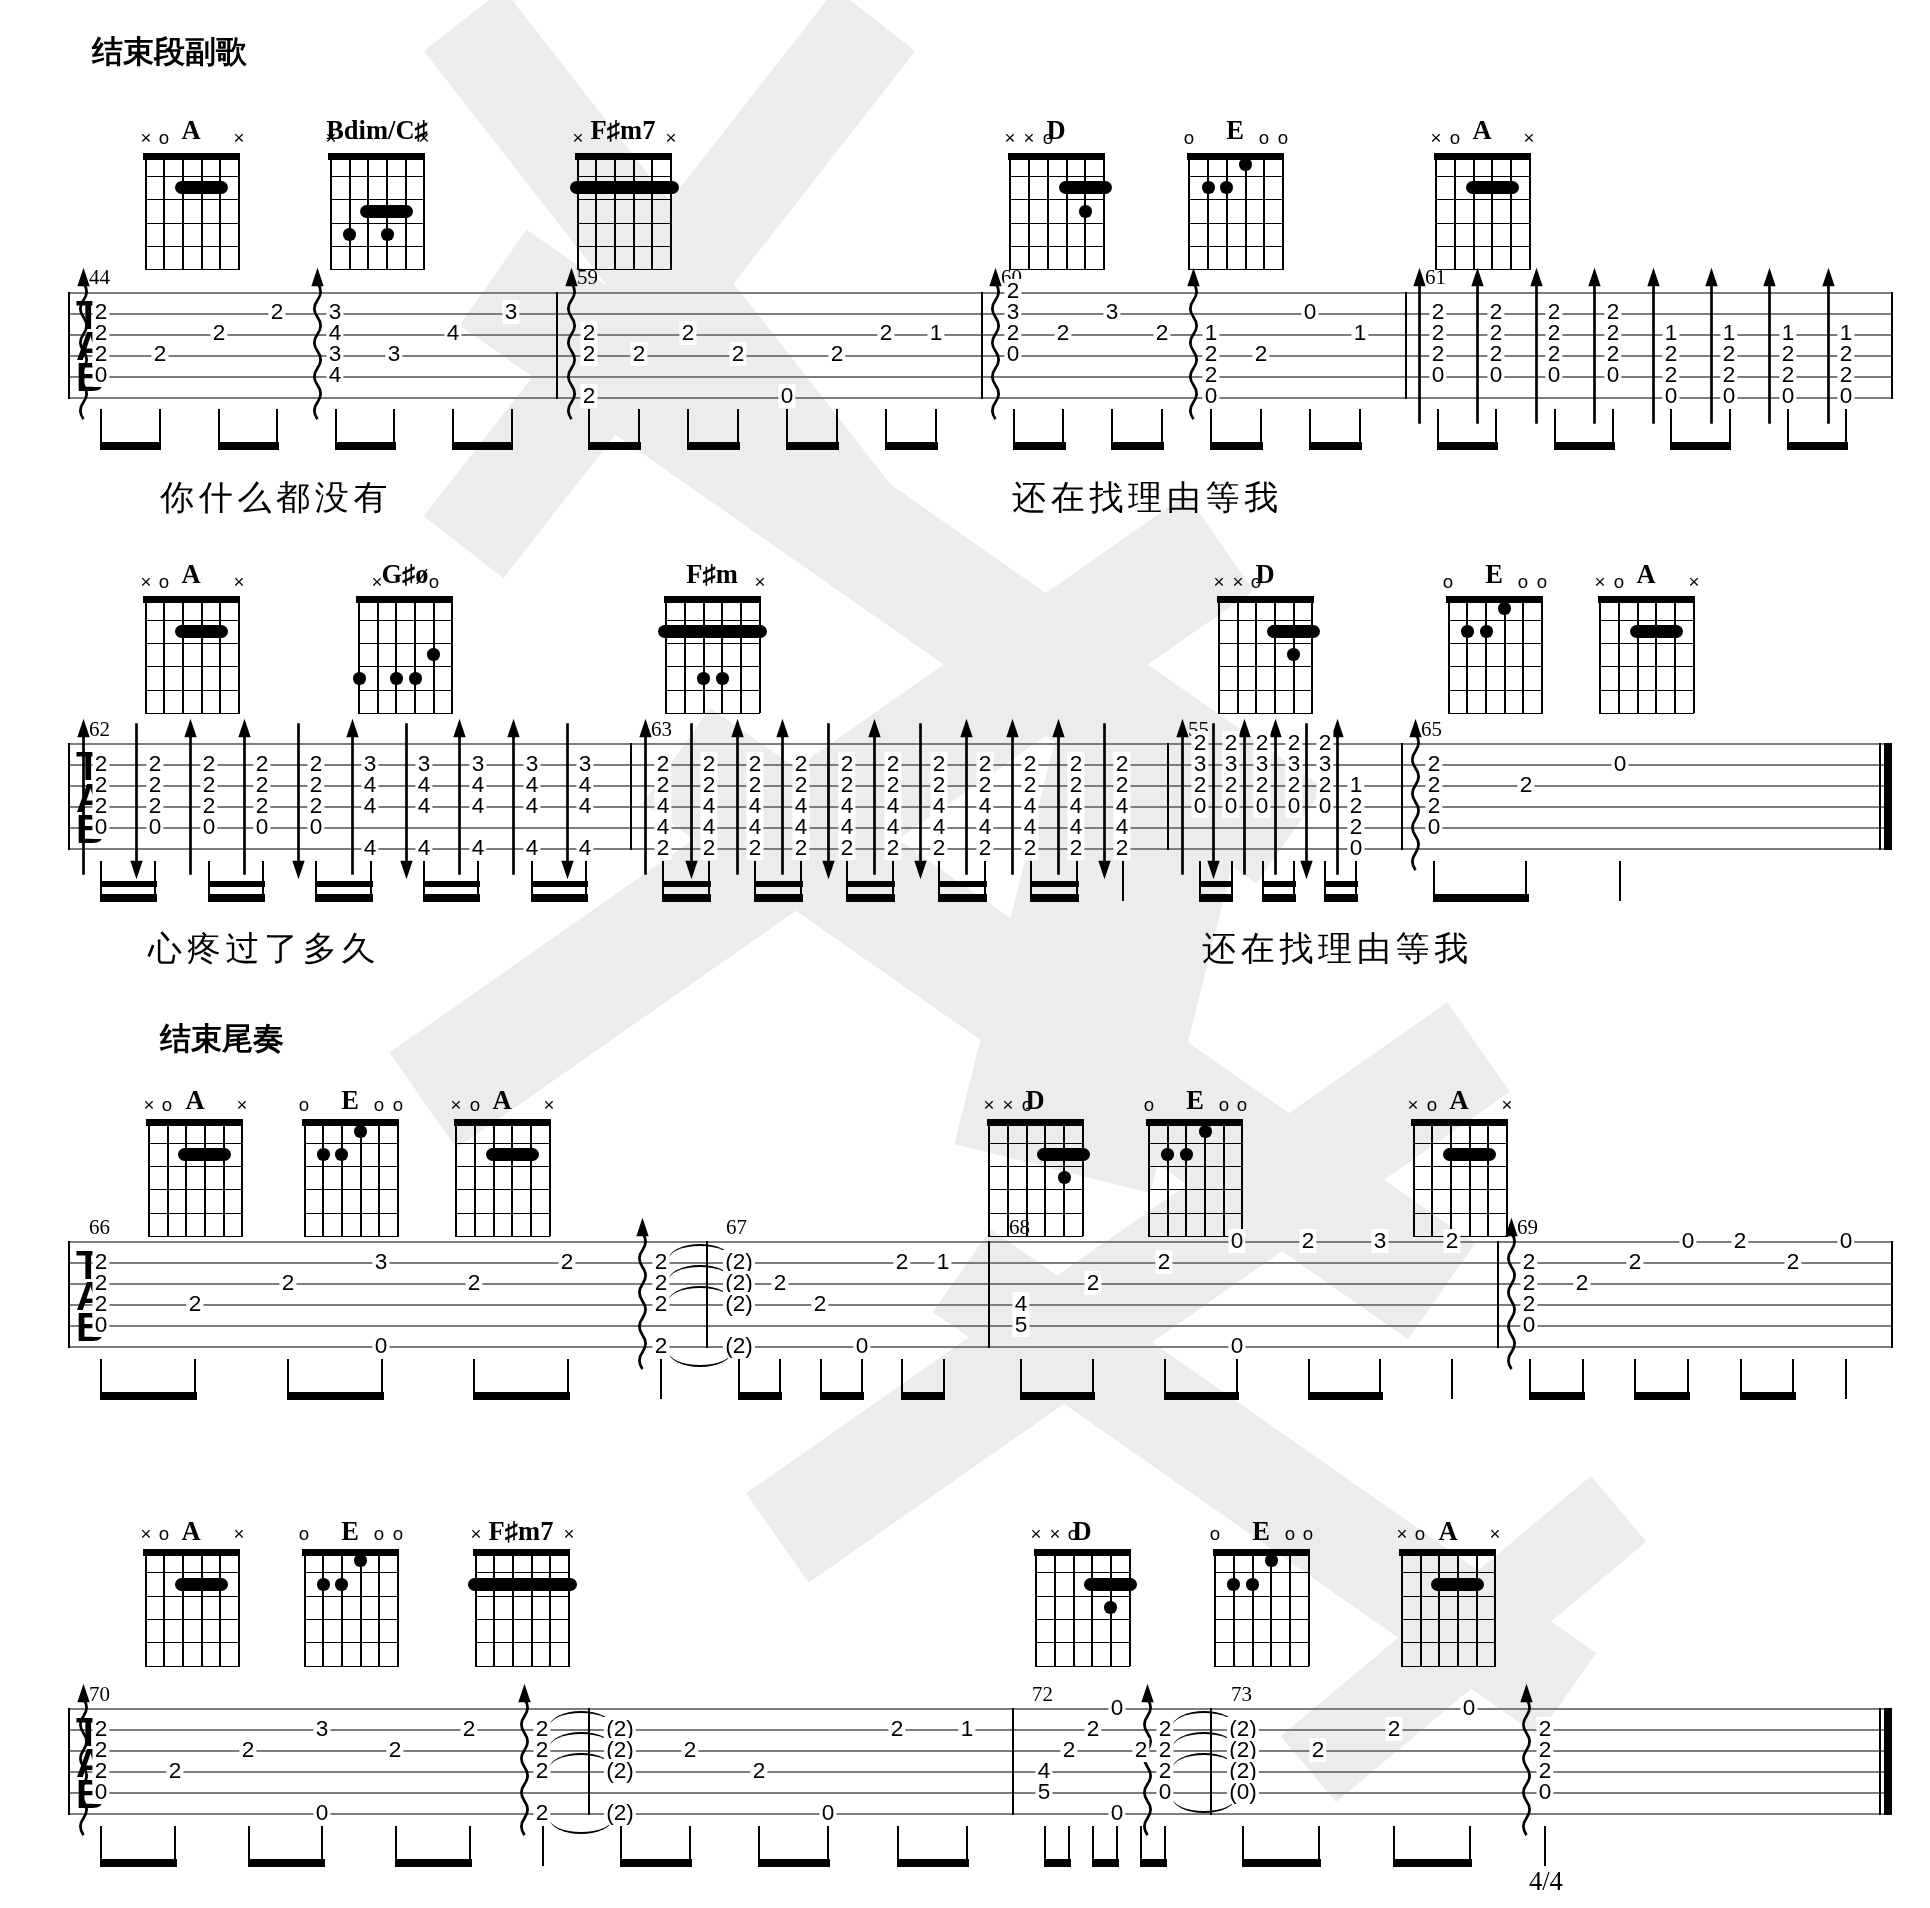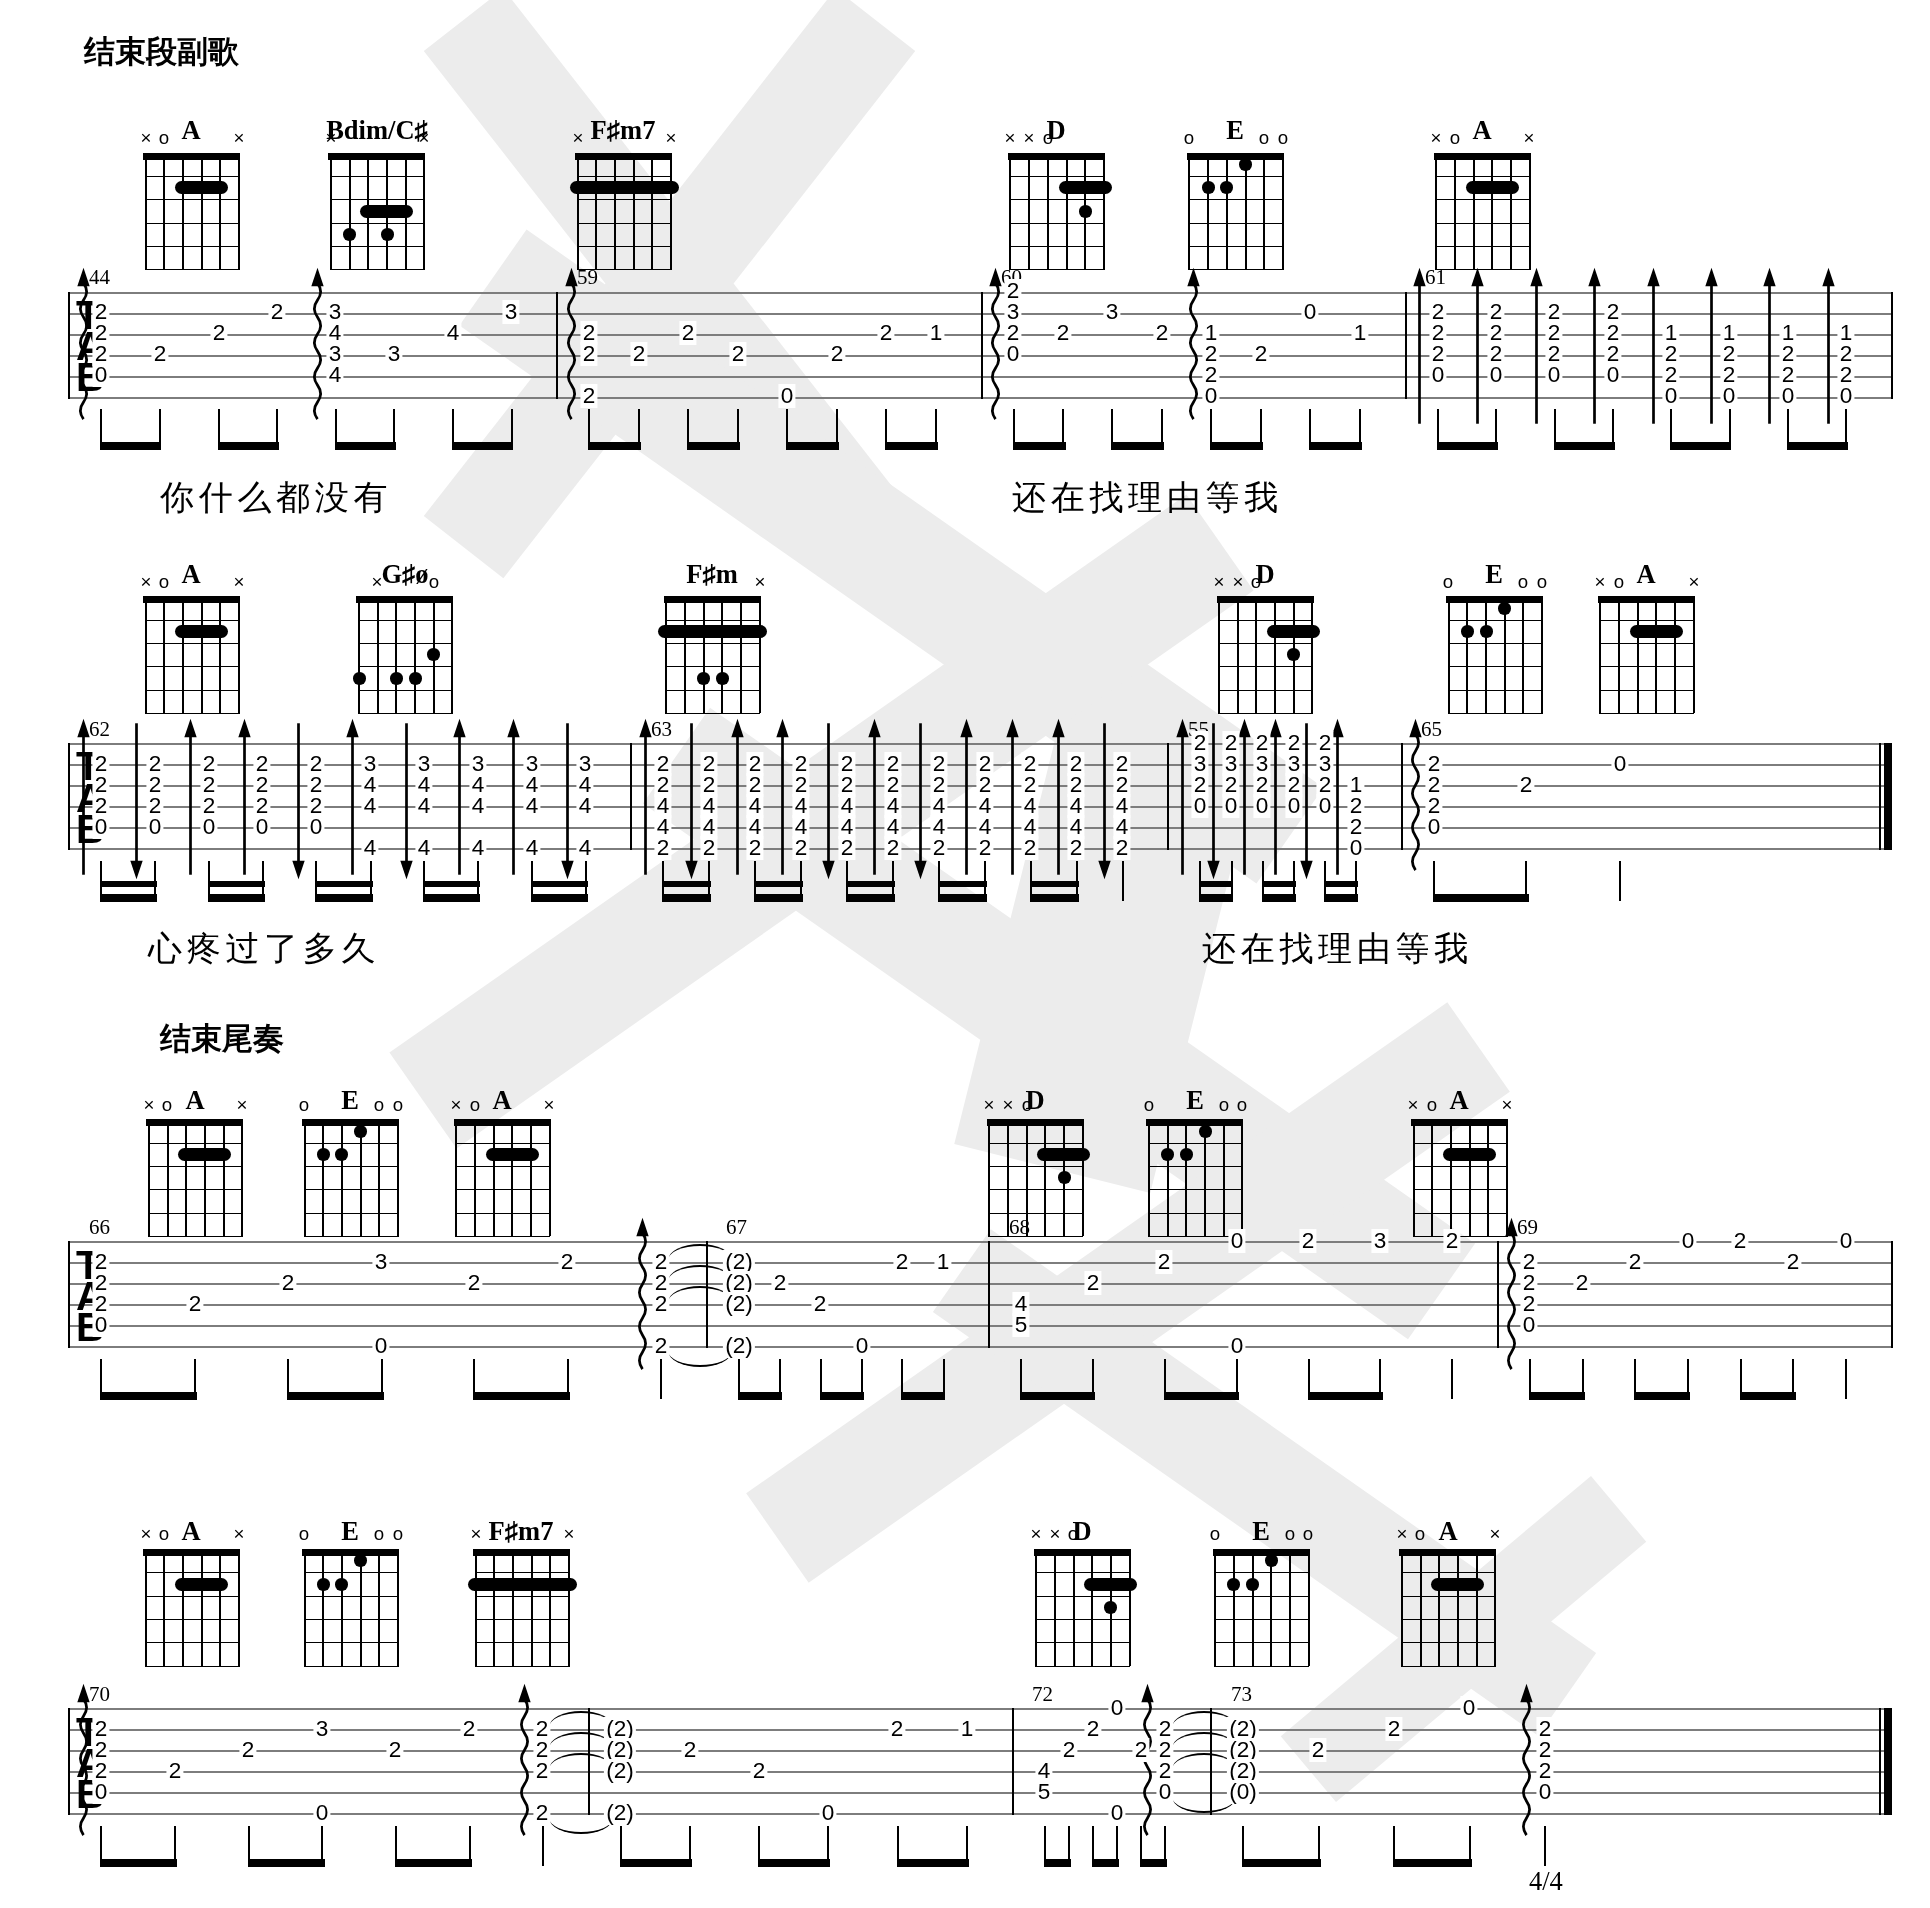--- a/index.html
+++ b/index.html
@@ -36,21 +36,21 @@
   <div id="footer" class="pagenum" style="left:1529px;top:1866px">4/4</div>
 <div class="wm" style="left: 335px; top: 233px; width: 669px; height: 101px; transform: rotate(52deg); background: rgb(236, 236, 236);"></div>
     <div class="wm" style="left: 335px; top: 233px; width: 669px; height: 101px; transform: rotate(-52deg); background: rgb(236, 236, 236);"></div>
     <div class="wm" style="left: 405px; top: 498px; width: 973px; height: 117px; transform: rotate(35deg); background: rgb(236, 236, 236);"></div>
     <div class="wm" style="left: 335px; top: 763px; width: 973px; height: 117px; transform: rotate(-35deg); background: rgb(236, 236, 236);"></div>
     <div class="wm" style="left: 592px; top: 965px; width: 934px; height: 117px; transform: rotate(35deg); background: rgb(236, 236, 236);"></div>
     <div class="wm" style="left: 700px; top: 1238px; width: 856px; height: 109px; transform: rotate(-35deg); background: rgb(236, 236, 236);"></div>
     <div class="wm" style="left: 895px; top: 1432px; width: 739px; height: 101px; transform: rotate(35deg); background: rgb(236, 236, 236);"></div>
     <div class="wm" style="left: 1004px; top: 739px; width: 202px; height: 436px; transform: rotate(14deg); background: rgb(236, 236, 236);"></div>
     <div class="wm" style="left: 1261px; top: 1596px; width: 405px; height: 86px; transform: rotate(-40deg); background: rgb(236, 236, 236);"></div>
-    <div class="title" style="left: 84px; top: 31px;">结束段副歌</div>
+    <div class="title" style="left: 92px; top: 31px;">结束段副歌</div>
     <div class="title" style="left: 160px; top: 1018px;">结束尾奏</div>
     <div class="chord-label" style="left: 191px; top: 115px;">A</div>
     <div class="nut" style="left: 143px; top: 153px; width: 97px; height: 7px;"></div>
     <div class="gridline" style="left: 145px; top: 153px; width: 1.6px; height: 117px;"></div>
     <div class="marker" style="left: 146px; top: 129px;">×</div>
     <div class="gridline" style="left: 163px; top: 153px; width: 1.6px; height: 117px;"></div>
     <div class="marker" style="left: 164px; top: 129px;">o</div>
     <div class="gridline" style="left: 182px; top: 153px; width: 1.6px; height: 117px;"></div>
     <div class="gridline" style="left: 201px; top: 153px; width: 1.6px; height: 117px;"></div>
     <div class="gridline" style="left: 219px; top: 153px; width: 1.6px; height: 117px;"></div>

